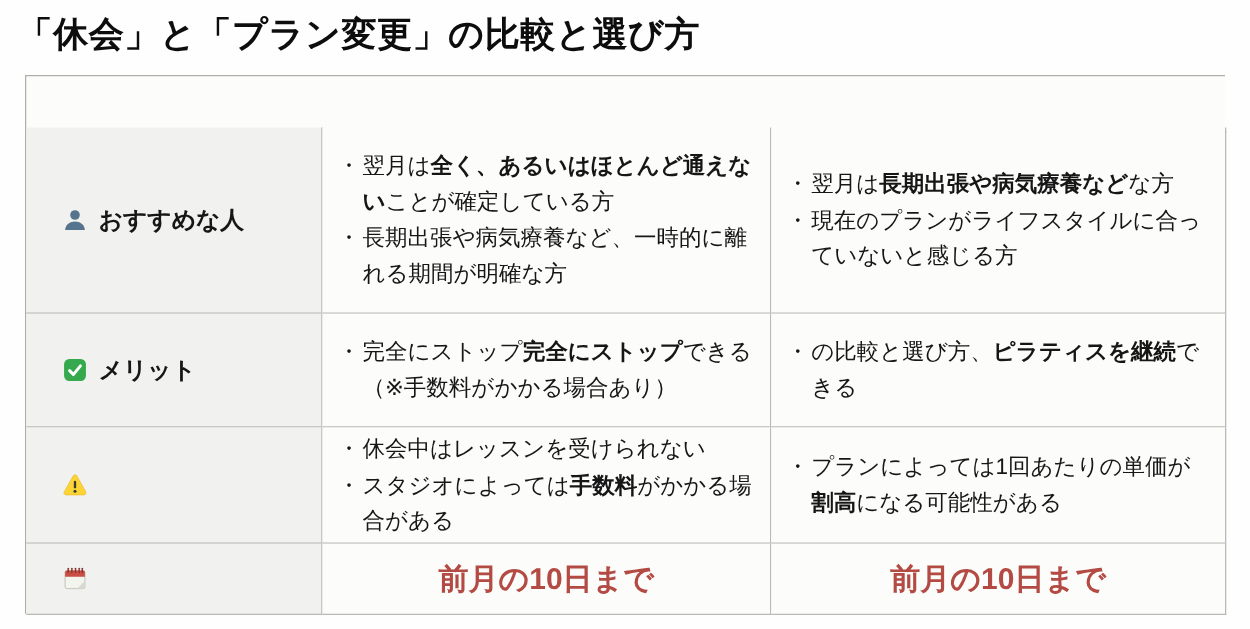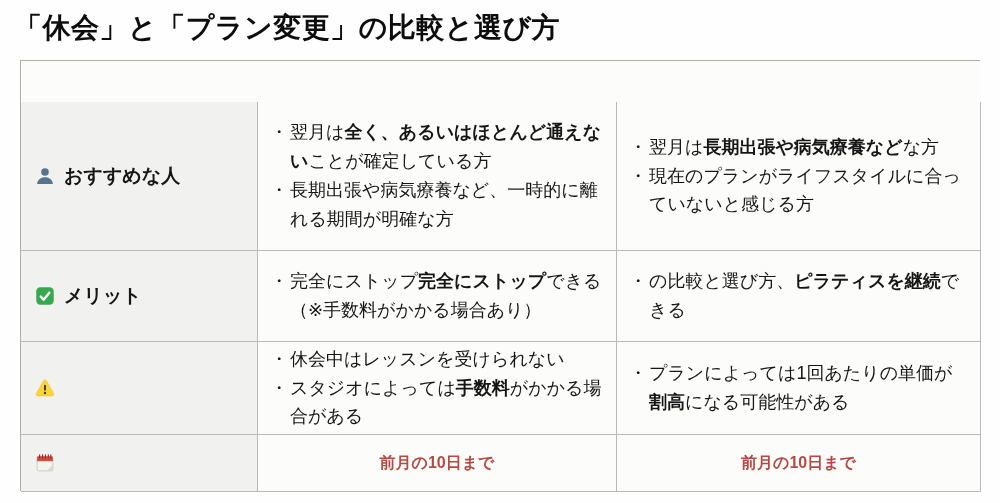--- a/index.html
+++ b/index.html
@@ -41,41 +41,41 @@
     font-size: 21px; font-weight: 700; gap: 7px; margin-top: 44px;
   }
   .h-item  { background: #d9d9d9; }
   .h-kyukai{ background: #d2e4f3; border-radius: 10px; }
   .h-plan  { background: #f9a8d4; }
 
   
   .lcell {
     background: #f1f1ef;
     align-items: center;
-    padding-left: 14px; gap: 9px;
+    padding-left: 29px; gap: 9px;
     font-size: 19px; font-weight: 700;
   }
 
   
   .bcell {
     background: #fcfcfa;
     flex-direction: column; justify-content: center;
     padding: 8px 10px 8px 12px;
     font-size: 18px; line-height: 1.6;
   }
   .li { display: flex; }
   .bullet { width: 20px; flex: 0 0 20px; }
   .li-text { flex: 1; }
   .b { font-weight: 700; }
 
   
   .dcell {
     background: #fcfcfa;
     align-items: center; justify-content: center;
-    font-size: 16px; font-weight: 700;
+    font-size: 24px; font-weight: 700;
     color: #b34a43;
   }
 
   .icon { display: inline-flex; flex: 0 0 auto; }
   .icon svg { display: block; }
 </style>
 </head>
 <body>
 
 <div class="page">

